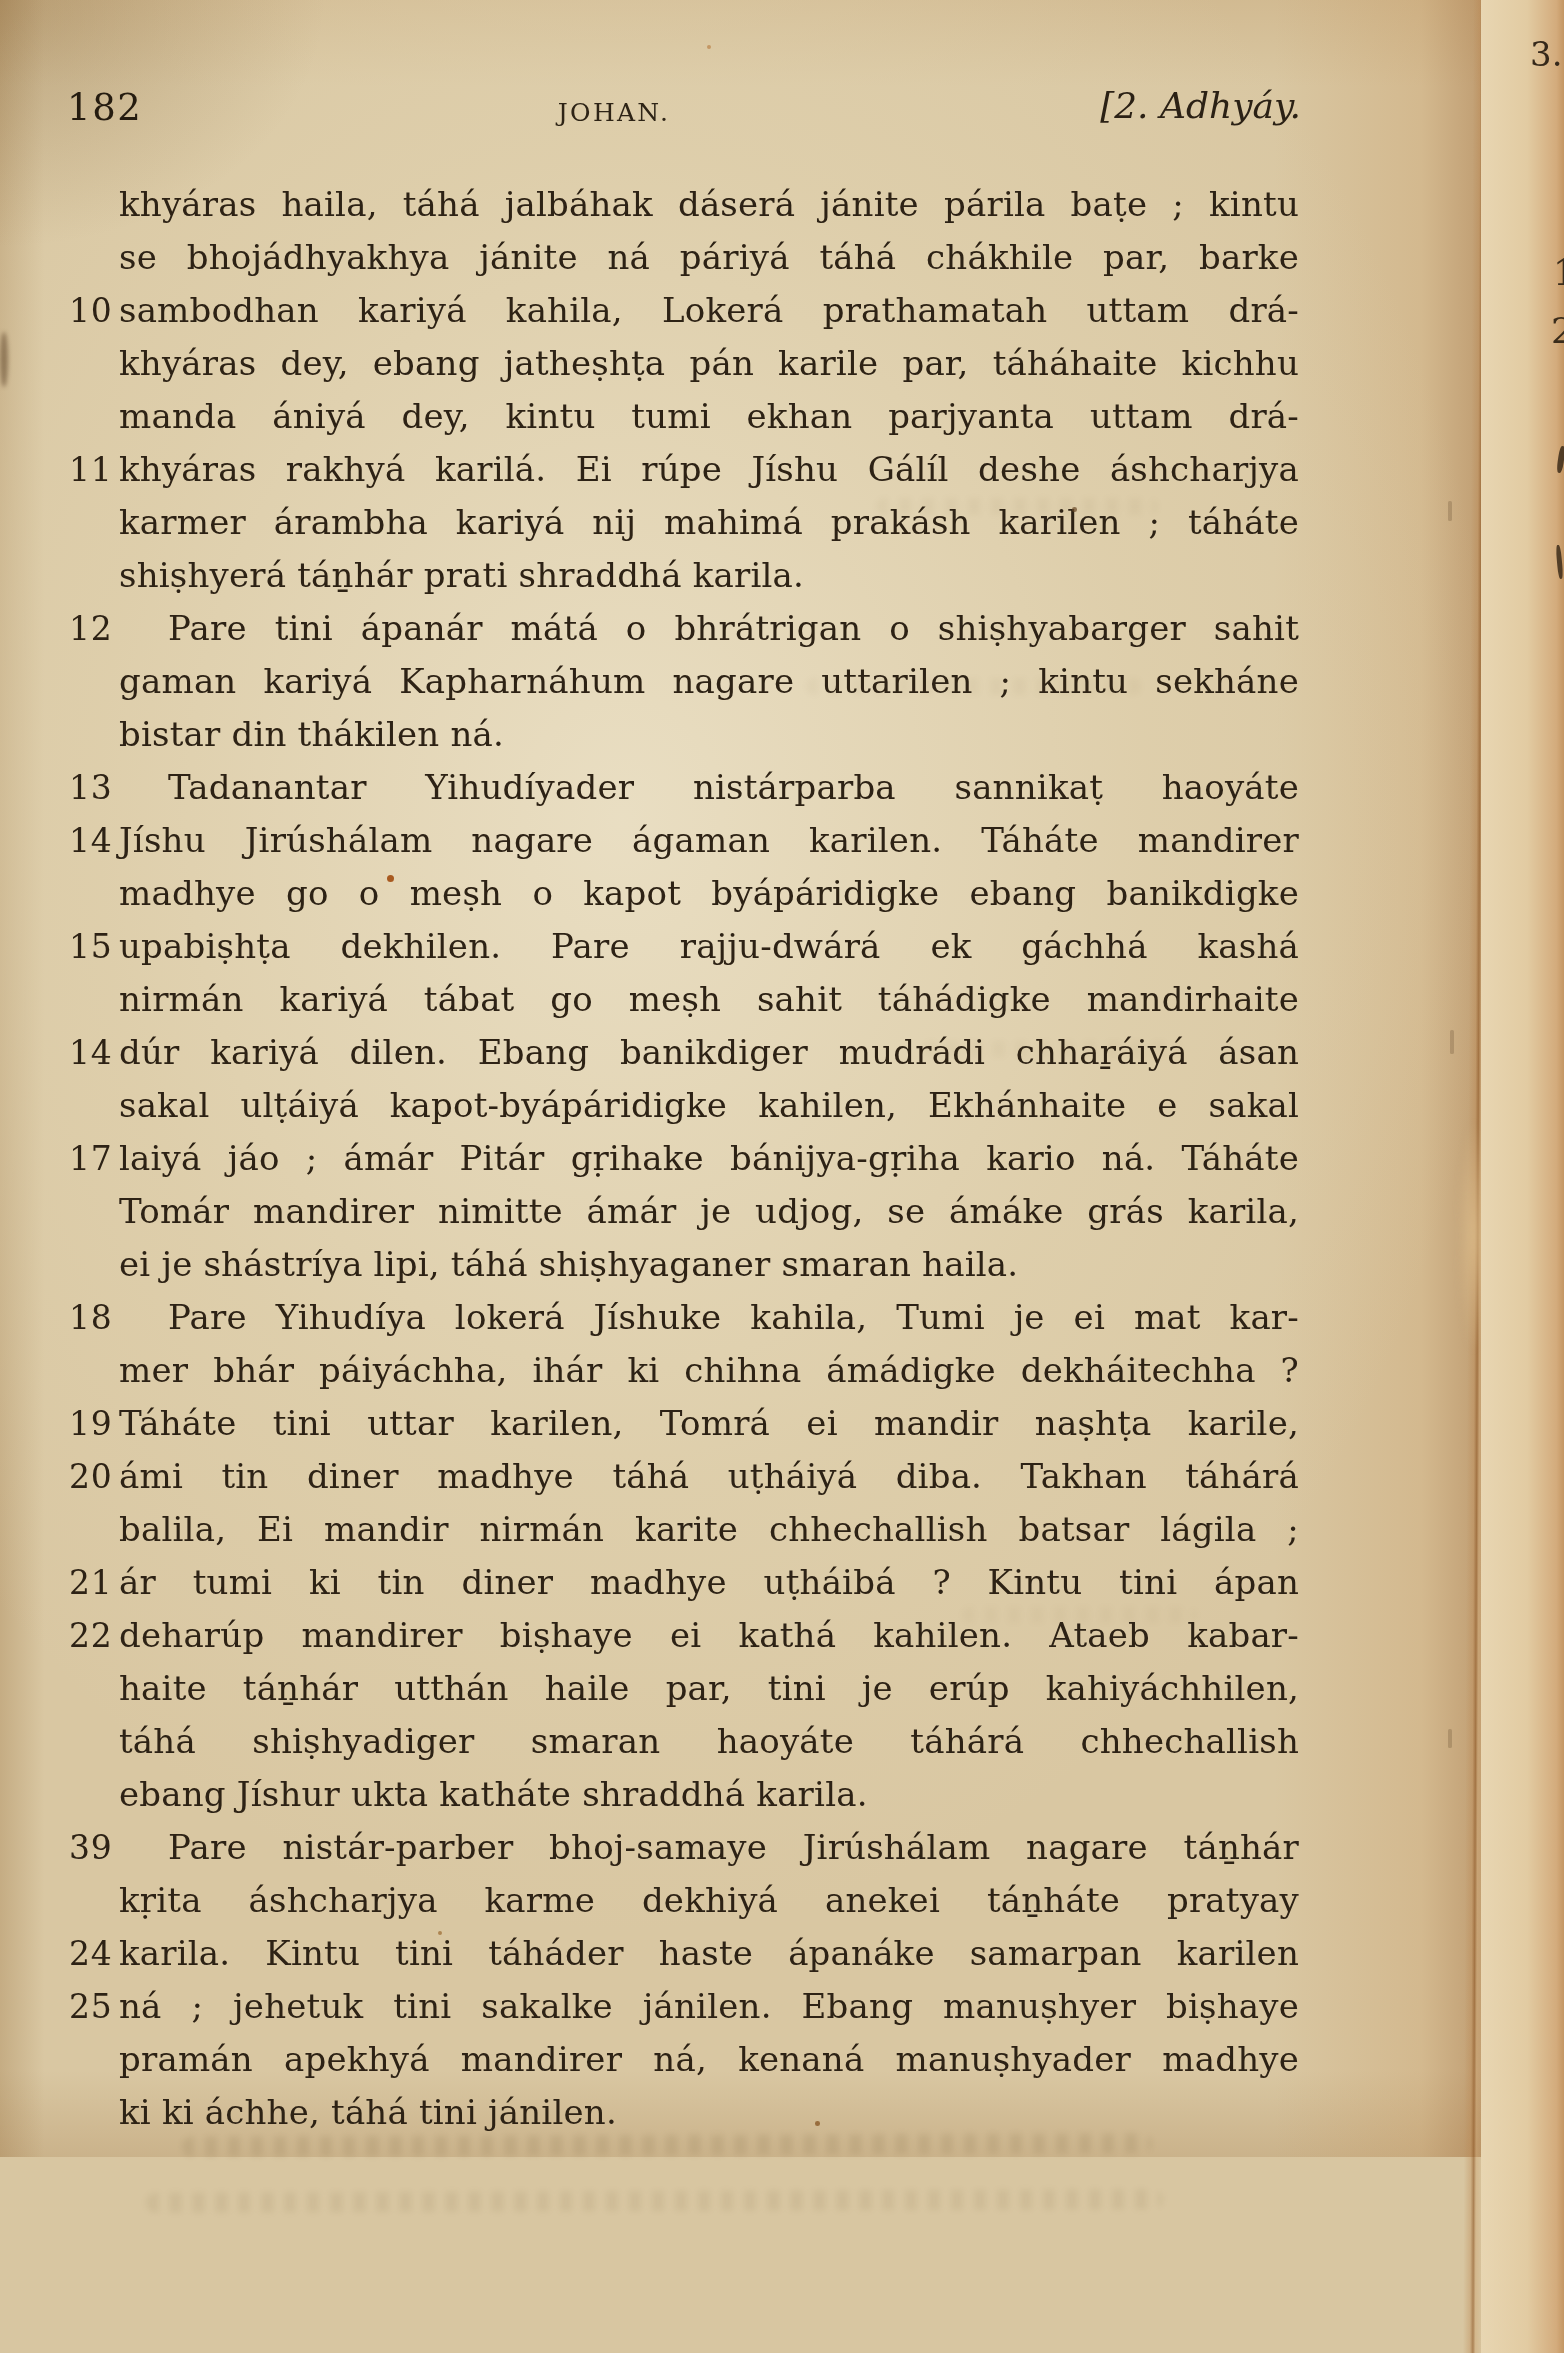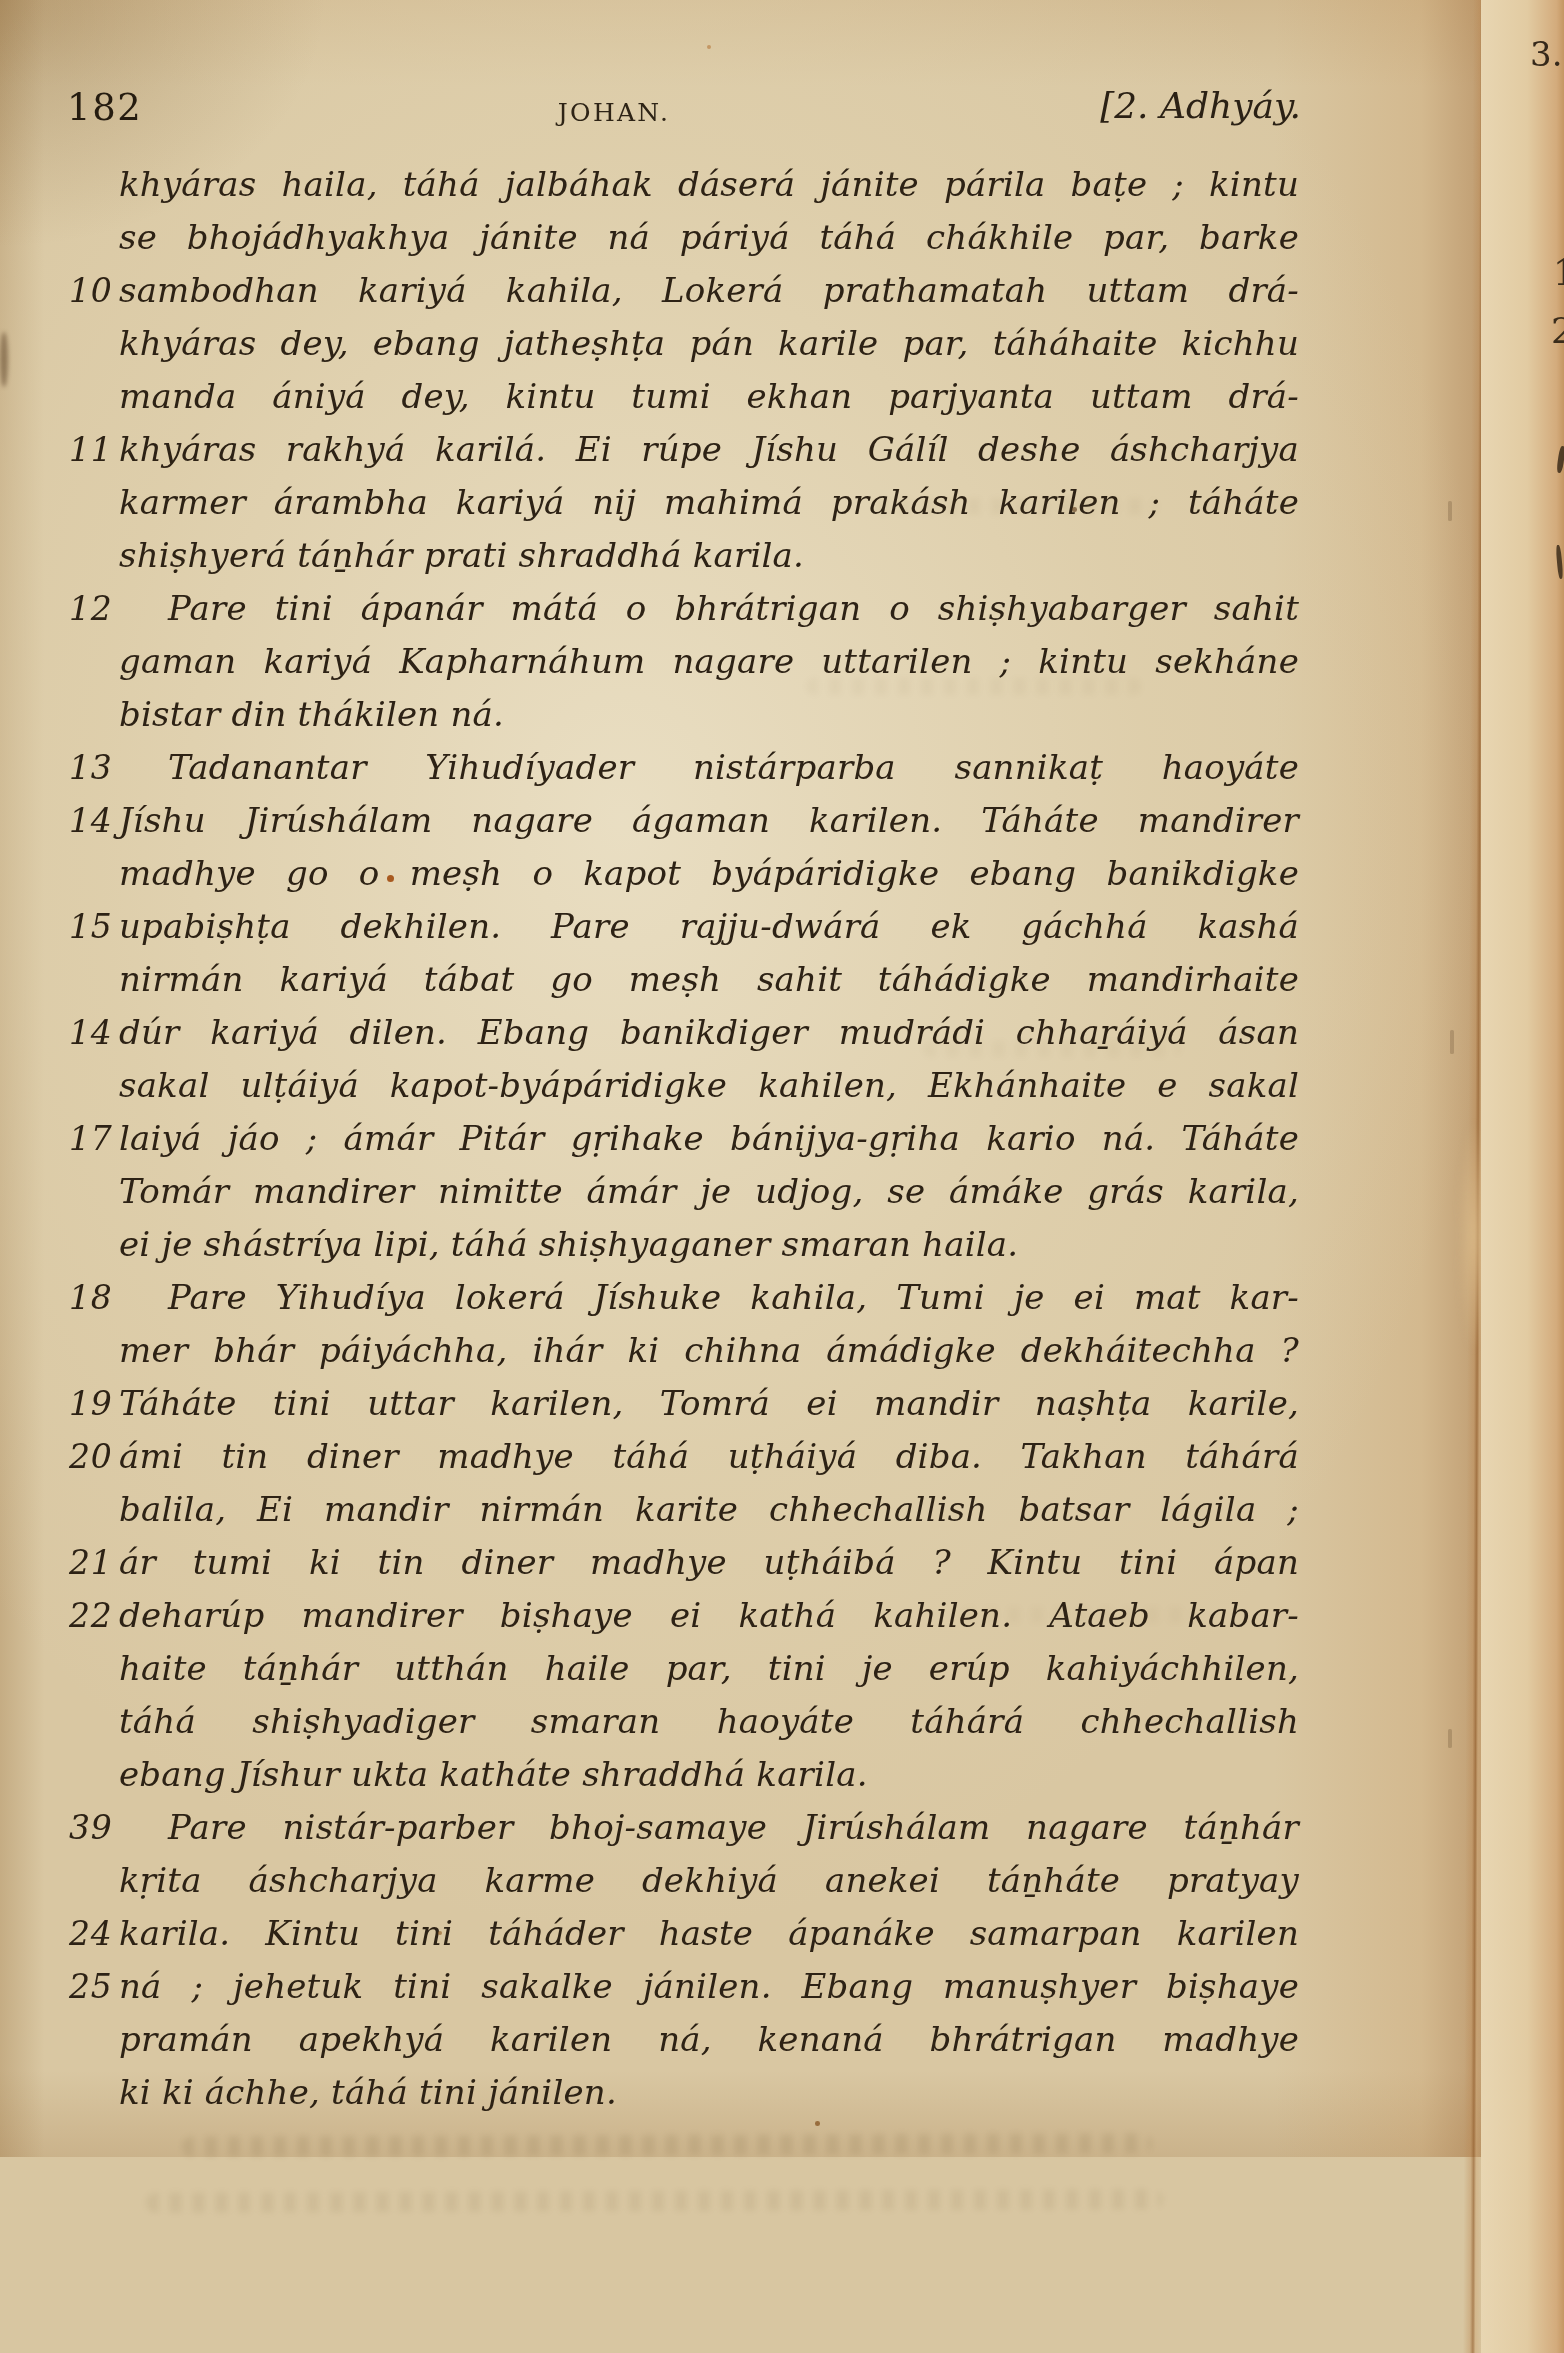--- a/index.html
+++ b/index.html
@@ -62,21 +62,21 @@
   .running-title{
     position:absolute;left:516px;top:98px;width:196px;text-align:center;
     font-size:25px;letter-spacing:2.3px;color:#2e2416;
   }
   .chapter-heading{
     position:absolute;left:994px;top:85px;width:307px;text-align:right;
     font-style:italic;font-size:36px;color:#2b2115;
   }
   
   .text-block{
-    position:absolute;left:69px;top:158px;width:1230px;color:#2d2215;font-style:italic;
+    position:absolute;left:69px;top:178px;width:1230px;color:#2d2215;
   }
   .vrow{position:relative;height:53px;}
   .vnum{
     position:absolute;left:0;top:0;width:47px;font-size:33px;line-height:53px;
     letter-spacing:0.8px;
   }
   .vline{
     margin-left:50px;font-size:34px;line-height:53px;
     text-align:justify;text-align-last:justify;
     white-space:normal;letter-spacing:0.2px;
@@ -250,21 +250,21 @@
       <div class="vrow">
     <span class="vnum">24</span>
     <div class="vline">karila. Kintu tini táháder haste ápanáke samarpan karilen</div>
   </div>
       <div class="vrow">
     <span class="vnum">25</span>
     <div class="vline">ná ; jehetuk tini sakalke jánilen. Ebang manuṣhyer biṣhaye</div>
   </div>
       <div class="vrow">
     <span class="vnum"></span>
-    <div class="vline">pramán apekhyá karilen ná, kenaná bhrátrigan madhye</div>
+    <div class="vline">pramán apekhyá mandirer ná, kenaná manuṣhyader madhye</div>
   </div>
       <div class="vrow">
     <span class="vnum"></span>
     <div class="vline no-justify">ki ki áchhe, táhá tini jánilen.</div>
   </div>
     </div>
 
   <div>
     <div class="ghost ghost-1"></div>
     <div class="ghost ghost-2"></div>

